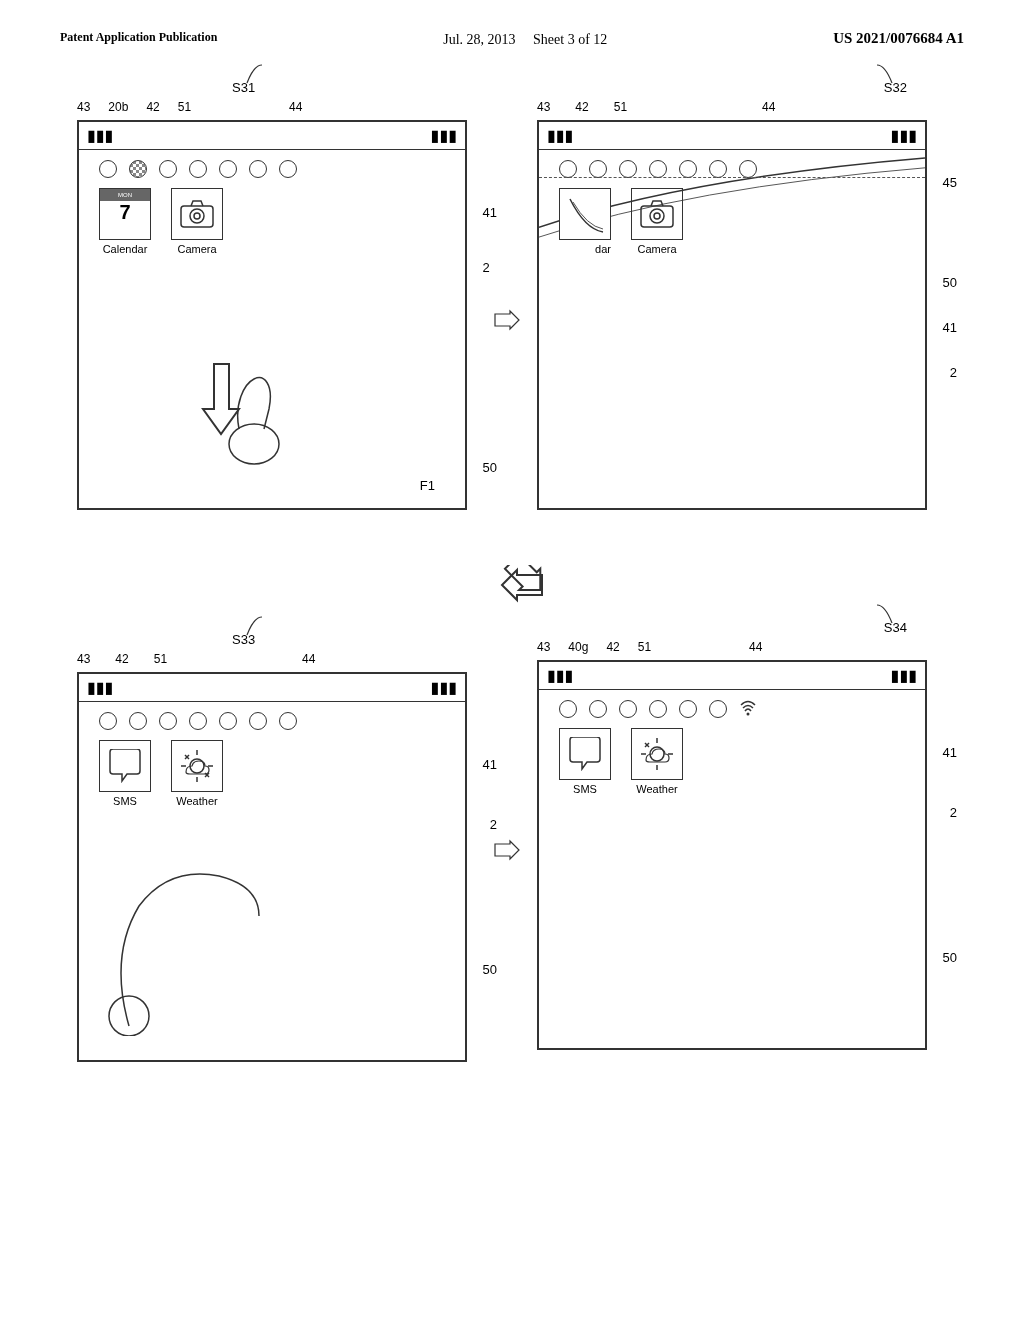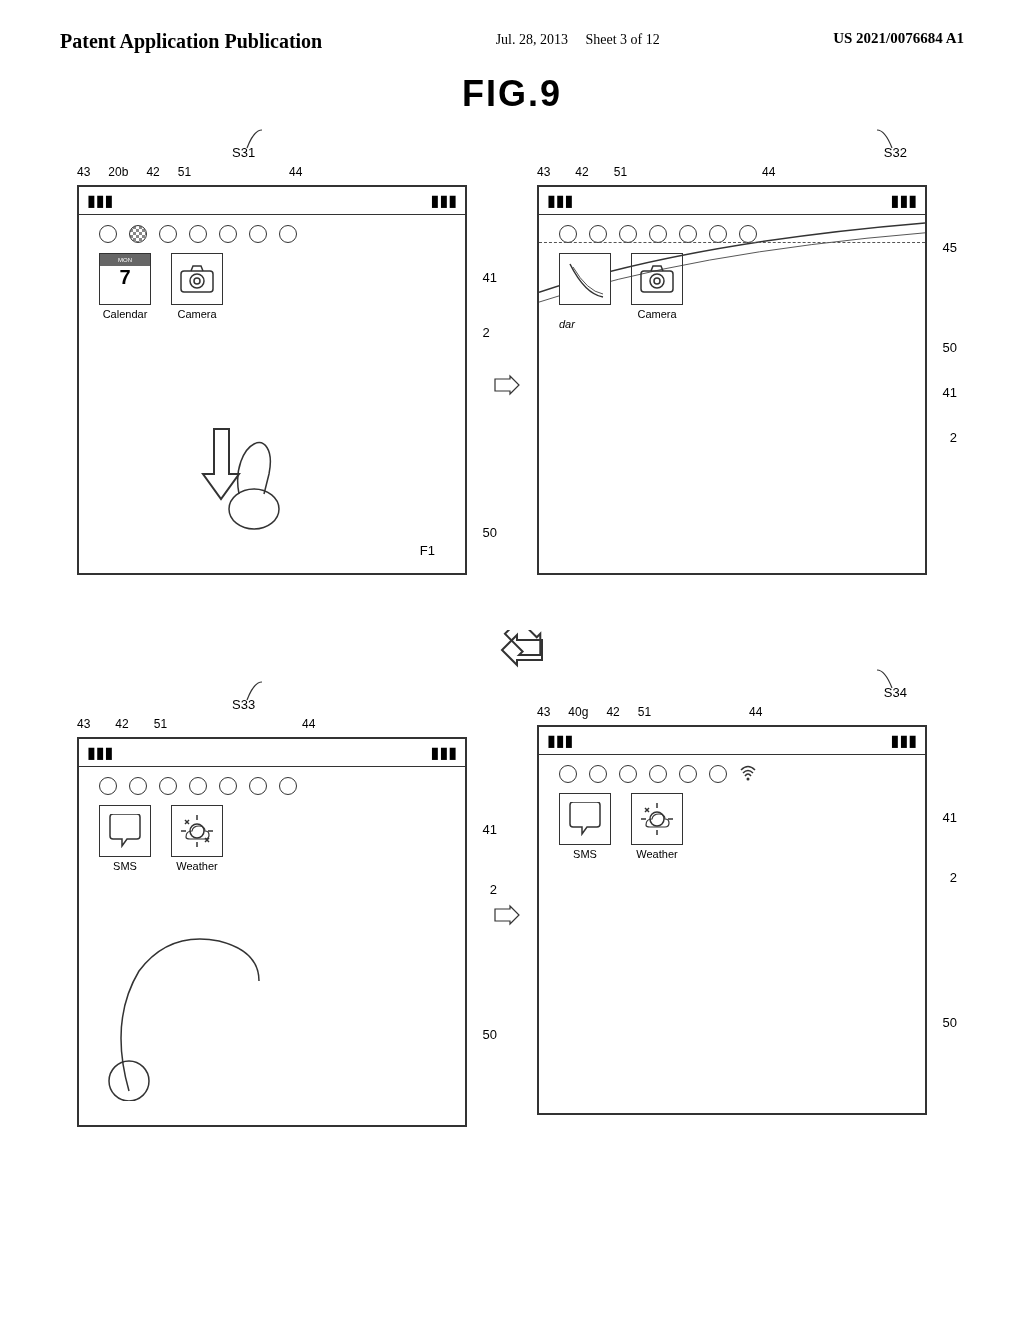--- a/index.html
+++ b/index.html
@@ -13,21 +13,21 @@
     }
 
     
     .page-header {
       display: flex;
       justify-content: space-between;
       align-items: flex-start;
       padding: 30px 60px 10px 60px;
       font-size: 15px;
     }
-    .header-left { font-weight: bold; font-size: 20px; }
+    .header-left { font-weight: bold; font-size: 12px; }
     .header-center { text-align: center; font-size: 14px; line-height: 1.4; }
     .header-right { font-size: 15px; font-weight: bold; }
 
     
     .main-content {
       padding: 10px 60px;
     }
 
     
     .fig-title {
@@ -54,21 +54,20 @@
   <div class="header-left">Patent Application Publication</div>
   <div class="header-center">
     <span>Jul. 28, 2013</span>
     &nbsp;&nbsp;&nbsp;
     <span>Sheet 3 of 12</span>
   </div>
   <div class="header-right">US 2021/0076684 A1</div>
 </div>
 
 <div class="main-content">
-  <div class="fig-title">FIG.9</div>
 
   <div style="position: relative; width: 900px; margin: 0 auto; height: 1050px;">
 
     <div class="diagram-panel" style="position:absolute; left:0; top:0; width:430px; height:480px;">
 
       <div style="position:absolute; top:5px; left:165px; font-size:13px; font-family:Arial;">
         S31
         <svg width="40" height="20" style="position:absolute;left:-5px;top:-15px;" overflow="visible">
           <path d="M20,18 C25,5 30,0 35,0" stroke="#333" stroke-width="1.2" fill="none"></path>
         </svg>
@@ -178,21 +177,21 @@
         </div>
 
         <svg style="position:absolute;top:25px;left:0;width:100%;height:200px;" viewBox="0 0 390 200">
 
           <path d="M0,80 Q150,30 390,10" stroke="#333" stroke-width="1.5" fill="none"></path>
           <path d="M0,90 Q150,40 390,20" stroke="#555" stroke-width="1" fill="none" stroke-dasharray="none"></path>
         </svg>
 
         <div style="display:flex; gap:20px; padding:5px 20px; position:relative; z-index:2;">
 
-          <div style="display:flex;flex-direction:column;align-items:flex-start;gap:13px;font-style:italic;">
+          <div style="display:flex;flex-direction:column;align-items:flex-end;gap:3px;">
             <div style="width:52px;height:52px;border:1.5px solid #333;display:flex;align-items:center;justify-content:center;overflow:hidden;background:#fff;">
               <svg width="40" height="40" viewBox="0 0 40 40">
                 <path d="M5,5 Q20,35 38,38" stroke="#333" stroke-width="1.5" fill="none"></path>
                 <path d="M8,8 Q22,32 38,35" stroke="#555" stroke-width="1" fill="none"></path>
               </svg>
             </div>
             <span style="font-size:11px;font-family:Arial;">dar</span>
           </div>
 
           <div style="display:flex;flex-direction:column;align-items:center;gap:3px;">

